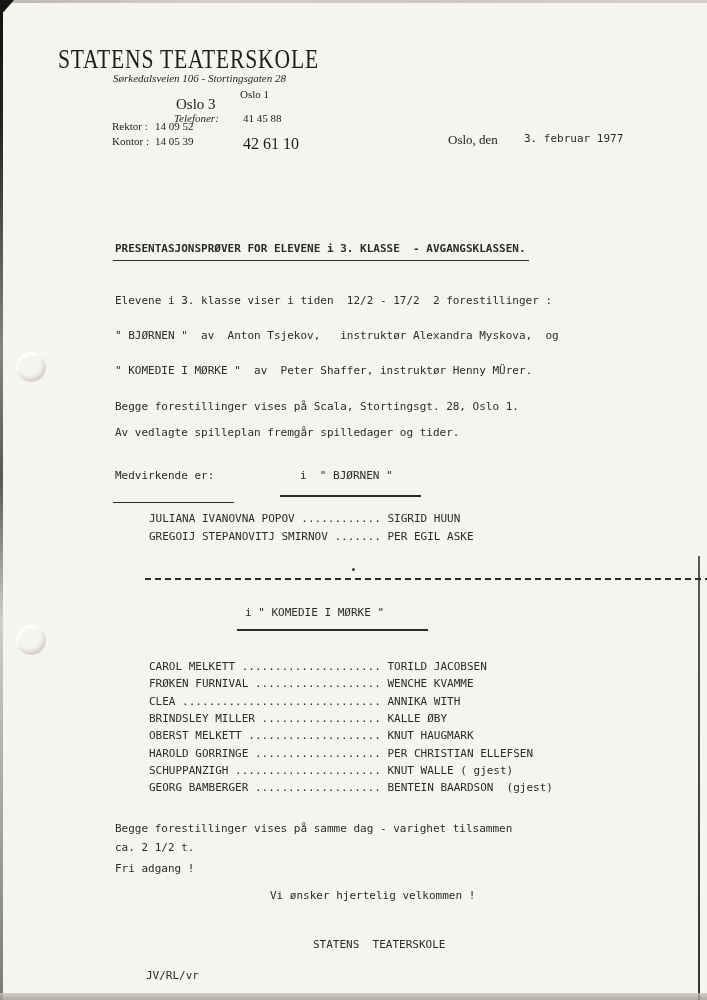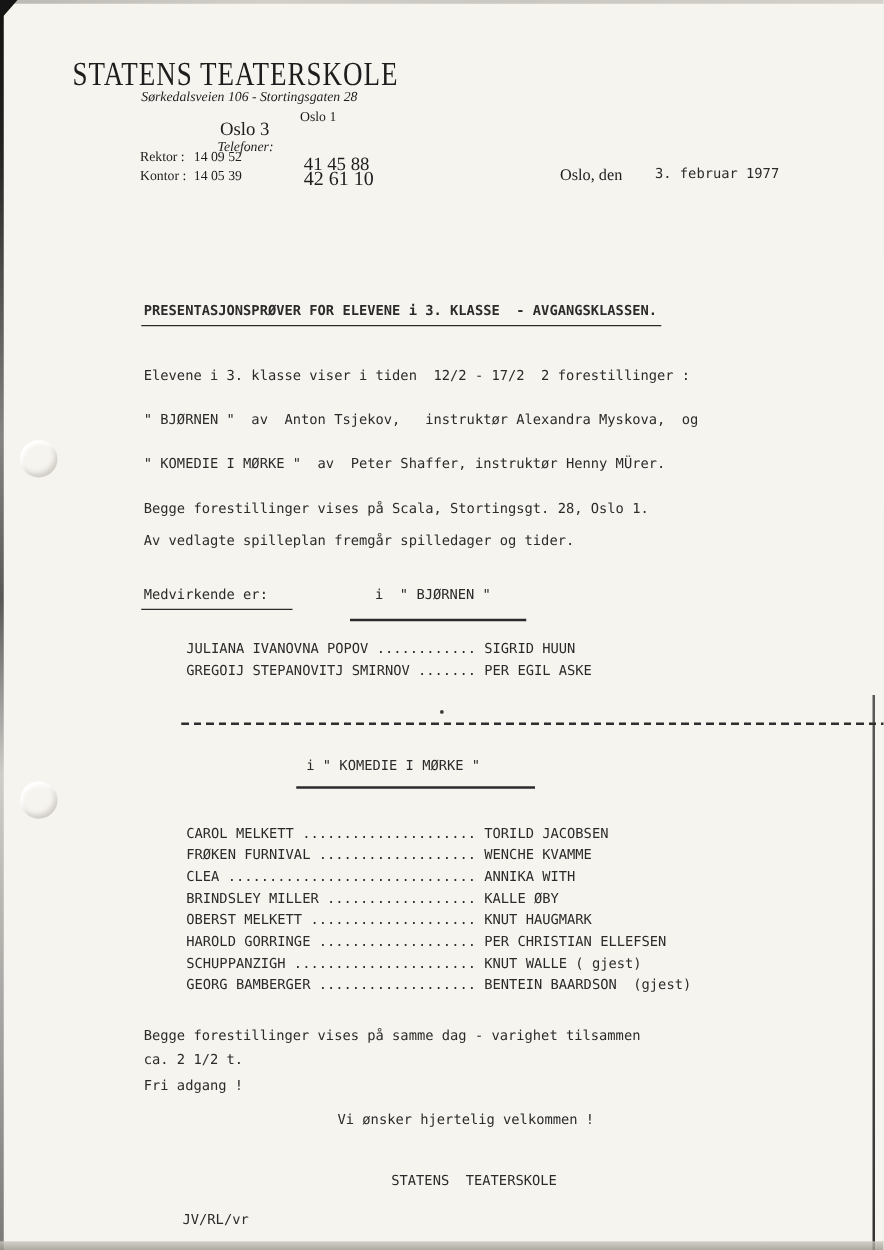--- a/index.html
+++ b/index.html
@@ -29,35 +29,35 @@
   
   .serif { font-family: "Liberation Serif", "DejaVu Serif", serif; color:#1d1d1d; }
   .school-name { position:absolute; left:58px; top:44px; font-size:27px;
     letter-spacing:1px; transform: scaleX(.80); transform-origin: left top; white-space:pre; }
   .lh-address { position:absolute; left:113px; top:72px; font-size:11px; font-style:italic; white-space:pre; }
   .lh-city-left  { position:absolute; left:136px; top:96px;  font-size:15px; white-space:pre;margin-left:40px; }
   .lh-city-right { position:absolute; left:227px; top:88px;  font-size:11px; white-space:pre;margin-left:13px; }
   .lh-tel { position:absolute; left:174px; top:96px; font-size:11px; font-style:italic; white-space:pre;margin-top:16px; }
   .lh-label1 { position:absolute; left:112px; top:120px; font-size:11px; white-space:pre; }
   .lh-num1   { position:absolute; left:155px; top:120px; font-size:11px; white-space:pre; }
-  .lh-num1b  { position:absolute; left:243px; top:124px; font-size:15px; white-space:pre; }
+  .lh-num1b  { position:absolute; left:243px; top:112px; font-size:11px; white-space:pre; }
   .lh-label2 { position:absolute; left:112px; top:135px; font-size:11px; white-space:pre; }
   .lh-num2   { position:absolute; left:155px; top:135px; font-size:11px; white-space:pre; }
   .lh-num2b  { position:absolute; left:243px; top:135px; font-size:16px; white-space:pre; }
   .date-prefix { position:absolute; left:448px; top:132px; font-size:13px; white-space:pre; }
   .date-value  { position:absolute; left:524px; top:131px; font-size:13px; white-space:pre; }
   
   .mono { position:absolute; font-size:11px; line-height:16px; white-space:pre; }
   .doc-title { left:115px; top:241px; border-bottom:1.5px solid #2b2b2b; padding:0 3px 3px 2px; margin-left:-2px;font-weight:bold; }
   .intro-1 { left:115px; top:293px; }
   .intro-2 { left:115px; top:328px; }
   .intro-3 { left:115px; top:363px; }
   .venue-1 { left:115px; top:399px; }
   .venue-2 { left:115px; top:425px; }
-  .cast-label { left:115px; top:468px; border-bottom:1.5px solid #2b2b2b; padding:0 20px 3px 2px; margin-left:-2px; }
+  .cast-label { left:115px; top:468px; border-bottom:1.5px solid #2b2b2b; padding:0 20px 18px 2px; margin-left:-2px; }
   .play1-header { left:300px; top:468px; }
   .play1-underline { position:absolute; left:280px; top:495px; width:141px; height:1.5px; background:#2b2b2b; }
   .cast1-0 { left:149px; top:511px; }
   .cast1-1 { left:149px; top:529px; }
   .cast1-2 { left:149px; top:546px; }
   .stray-dot { position:absolute; left:352px; top:568px; width:3px; height:3px; border-radius:50%; background:#3a3a3a; }
   .dashed-divider { position:absolute; left:145px; top:578px; width:562px; height:2px;
     background: repeating-linear-gradient(90deg,#2e2e2e 0 6px, transparent 6px 10px); }
   .play2-header { left:245px; top:605px; }
   .play2-underline { position:absolute; left:237px; top:629px; width:191px; height:1.5px; background:#2b2b2b; }

